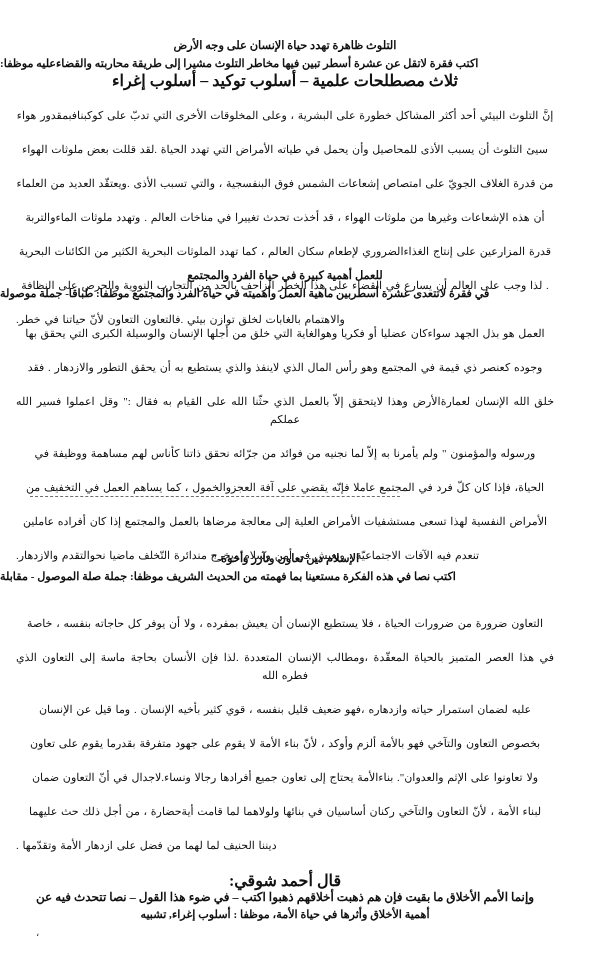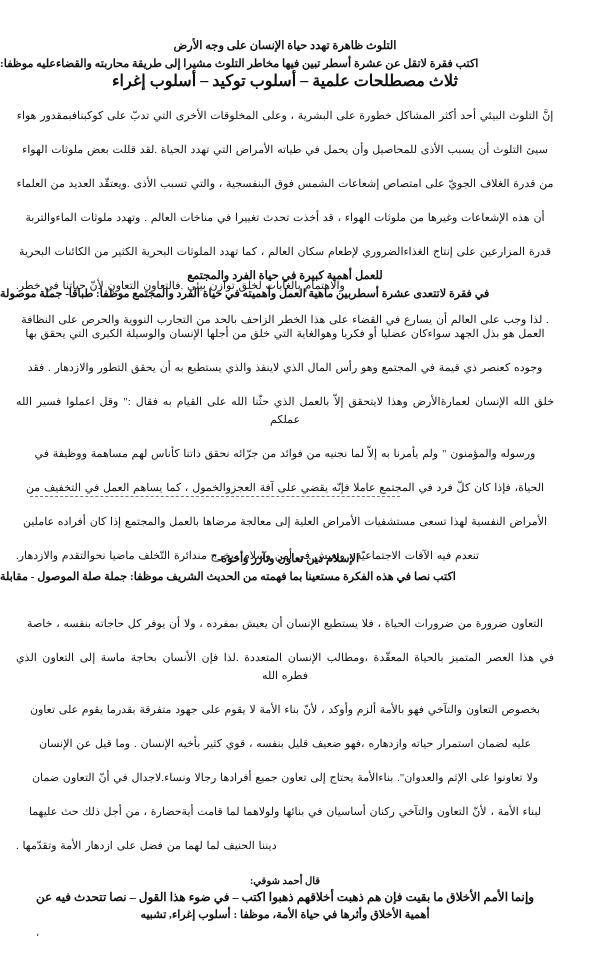--- a/index.html
+++ b/index.html
@@ -79,21 +79,21 @@
   .separator {
     position: absolute;
     height: 0;
     border-top: 1.4px dashed #555555;
     opacity: .85;
   }
 
   
   .quote-attrib {
     font-weight: bold;
-    font-size: 10px;
+    font-size: 16px;
     line-height: 17px;
     text-align: center;
     margin: 0;
   }
   .quote-line {
     font-weight: bold;
     font-size: 12px;
     line-height: 17px;
     text-align: center;
     margin: 0;
@@ -123,22 +123,22 @@
     <p class="heading">التلوث ظاهرة تهدد حياة الإنسان على وجه الأرض</p>
     <p class="subheading">اكتب فقرة لاتقل عن عشرة أسطر تبين فيها مخاطر التلوث مشيرا إلى طريقة محاربته والقضاءعليه موظفا:</p>
     <p class="styles-line">ثلاث مصطلحات علمية – أسلوب توكيد – أسلوب إغراء</p>
 
     <div style="margin-top:5px;">
       <p class="body-text">إنَّ التلوث البيئي أحد أكثر المشاكل خطورة على البشرية ، وعلى المخلوقات الأخرى التي تدبّ على كوكبنافبمقدور هواء</p>
       <p class="body-text">سيئ التلوث أن يسبب الأذى للمحاصيل وأن يحمل في طياته الأمراض التي تهدد الحياة .لقد قللت بعض ملوثات الهواء</p>
       <p class="body-text">من قدرة الغلاف الجويّ على امتصاص إشعاعات الشمس فوق البنفسجية ، والتي تسبب الأذى .ويعتقّد العديد من العلماء</p>
       <p class="body-text">أن هذه الإشعاعات وغيرها من ملوثات الهواء ، قد أخذت تحدث تغييرا في مناخات العالم . وتهدد ملوثات الماءوالتربة</p>
       <p class="body-text">قدرة المزارعين على إنتاج الغذاءالضروري لإطعام سكان العالم ، كما تهدد الملوثات البحرية الكثير من الكائنات البحرية</p>
+      <p class="body-text">. لذا وجب على العالم أن يسارع في القضاء على هذا الخطر الزاحف بالحد من التجارب النووية والحرص على النظافة</p>
       <p class="body-text last-centered">والاهتمام بالغابات لخلق توازن بيئي .فالتعاون التعاون لأنّ حياتنا في خطر.</p>
-      <p class="body-text">. لذا وجب على العالم أن يسارع في القضاء على هذا الخطر الزاحف بالحد من التجارب النووية والحرص على النظافة</p>
     </div>
   </div>
 
   <div class="section" style="top:266px;">
     <p class="heading">للعمل أهمية كبيرة في حياة الفرد والمجتمع</p>
     <p class="subheading">في فقرة لاتتعدى عشرة أسطربين ماهية العمل وأهميته في حياة الفرد والمجتمع موظفا: طباقا- جملة موصولة</p>
 
     <div style="margin-top:22px;">
       <p class="body-text">العمل هو بذل الجهد سواءكان عضليا أو فكريا وهوالغاية التي خلق من أجلها الإنسان والوسيلة الكبرى التي يحقق بها</p>
       <p class="body-text">وجوده كعنصر ذي قيمة في المجتمع وهو رأس المال الذي لاينفذ والذي يستطيع به أن يحقق التطور والازدهار . فقد</p>
@@ -152,22 +152,22 @@
 
   <div class="separator" style="top:496px; right:200px; left:30px;"></div>
 
   <div class="section" style="top:549px;">
     <p class="heading">الإسلام دين تعاون وتآزر وأخوة-"</p>
     <p class="subheading">اكتب نصا في هذه الفكرة مستعينا بما فهمته من الحديث الشريف موظفا: جملة صلة الموصول - مقابلة</p>
 
     <div style="margin-top:29px;">
       <p class="body-text">التعاون ضرورة من ضرورات الحياة ، فلا يستطيع الإنسان أن يعيش بمفرده ، ولا أن يوفر كل حاجاته بنفسه ، خاصة</p>
       <p class="body-text">في هذا العصر المتميز بالحياة المعقّدة ،ومطالب الإنسان المتعددة .لذا فإن الأنسان بحاجة ماسة إلى التعاون الذي فطره الله</p>
+      <p class="body-text">عليه لضمان استمرار حياته وازدهاره ،فهو ضعيف قليل بنفسه ، قوي كثير بأخيه الإنسان . وما قيل عن الإنسان</p>
       <p class="body-text">بخصوص التعاون والتآخي فهو بالأمة ألزم وأوكد ، لأنّ بناء الأمة لا يقوم على جهود متفرقة بقدرما يقوم على تعاون</p>
-      <p class="body-text">عليه لضمان استمرار حياته وازدهاره ،فهو ضعيف قليل بنفسه ، قوي كثير بأخيه الإنسان . وما قيل عن الإنسان</p>
       <p class="body-text">ولا تعاونوا على الإثم والعدوان". بناءالأمة يحتاج إلى تعاون جميع أفرادها رجالا ونساء.لاجدال في أنّ التعاون ضمان</p>
       <p class="body-text">لبناء الأمة ، لأنّ التعاون والتآخي ركنان أساسيان في بنائها ولولاهما لما قامت أيةحضارة ، من أجل ذلك حث عليهما</p>
       <p class="body-text last-centered">ديننا الحنيف لما لهما من فضل على ازدهار الأمة وتقدّمها .</p>
     </div>
   </div>
 
   <div class="section" style="top:872px;">
     <p class="quote-attrib">قال أحمد شوقي:</p>
     <p class="quote-line">وإنما الأمم الأخلاق ما بقيت فإن هم ذهبت أخلاقهم ذهبوا   اكتب – في ضوء هذا القول – نصا تتحدث فيه عن</p>
     <p class="quote-line-2">أهمية الأخلاق وأثرها في حياة الأمة، موظفا : أسلوب إغراء, تشبيه</p>

